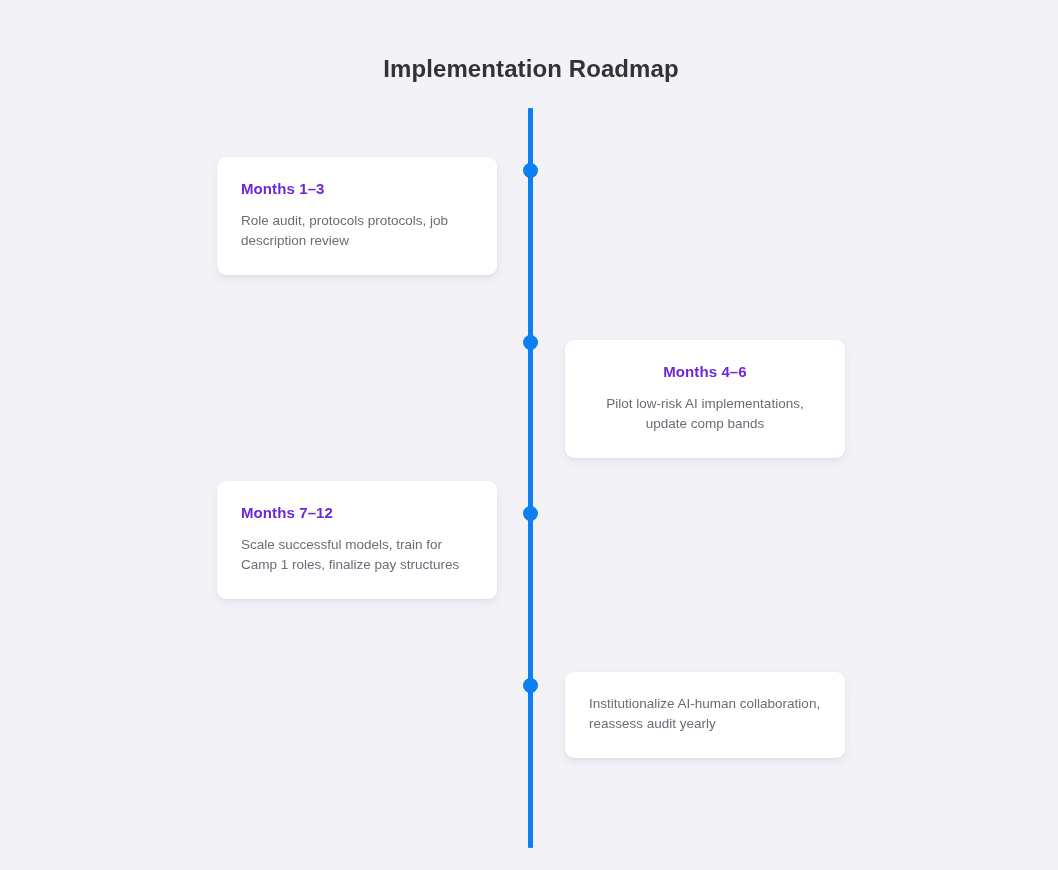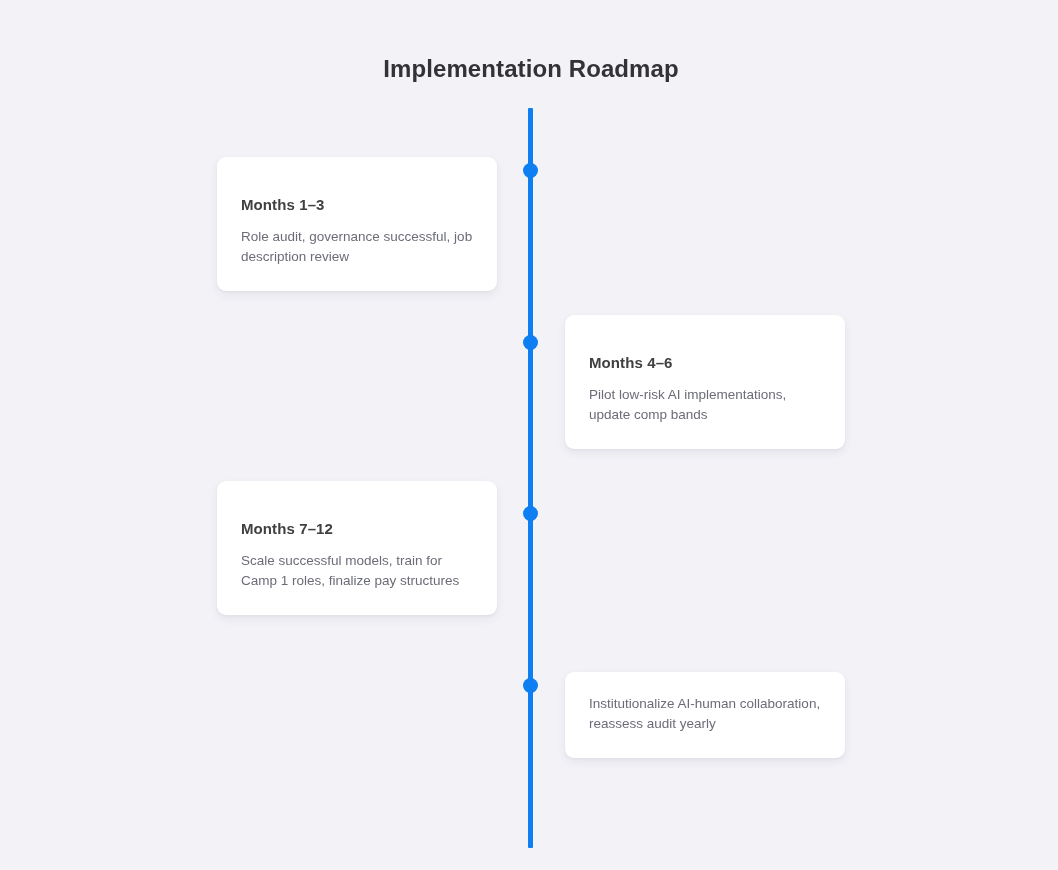--- a/index.html
+++ b/index.html
@@ -67,23 +67,23 @@
     padding: 22px 24px 24px 24px;
     box-shadow: 0 4px 10px rgba(60, 60, 90, 0.07),
                 0 1px 3px rgba(60, 60, 90, 0.05);
   }
   .milestone-card.side-left  { left: 217px; }
   .milestone-card.side-right { left: 565px; }
 
   .card-title {
     font-size: 15px;
     font-weight: bold;
-    color: #404040;
+    color: #6d28d9;
     line-height: 20px;
-    margin: 16px 0 12px 0;
+    margin: 0 0 12px 0;
     letter-spacing: 0.1px;
   }
   .card-body {
     font-size: 13.5px;
     color: #6c6c78;
     line-height: 20px;
     margin: 0;
   }
 </style>
 </head>
@@ -95,24 +95,24 @@
 
   <div class="timeline-spine"></div>
 
   <div class="milestone-dot" style="top:163px;"></div>
   <div class="milestone-dot" style="top:335px;"></div>
   <div class="milestone-dot" style="top:506px;"></div>
   <div class="milestone-dot" style="top:678px;"></div>
 
   <div class="milestone-card side-left" style="top:157px;">
     <div class="card-title">Months 1–3</div>
-    <div class="card-body">Role audit, governance successful, job description review</div>
+    <div class="card-body">Role audit, protocols protocols, job description review</div>
   </div>
 
-  <div class="milestone-card side-right" style="top:315px;">
+  <div class="milestone-card side-right" style="top:340px;text-align:center;">
     <div class="card-title">Months 4–6</div>
     <div class="card-body">Pilot low-risk AI implementations, update comp bands</div>
   </div>
 
   <div class="milestone-card side-left" style="top:481px;">
     <div class="card-title">Months 7–12</div>
     <div class="card-body">Scale successful models, train for Camp 1 roles, finalize pay structures</div>
   </div>
 
   <div class="milestone-card side-right" style="top:672px;">

